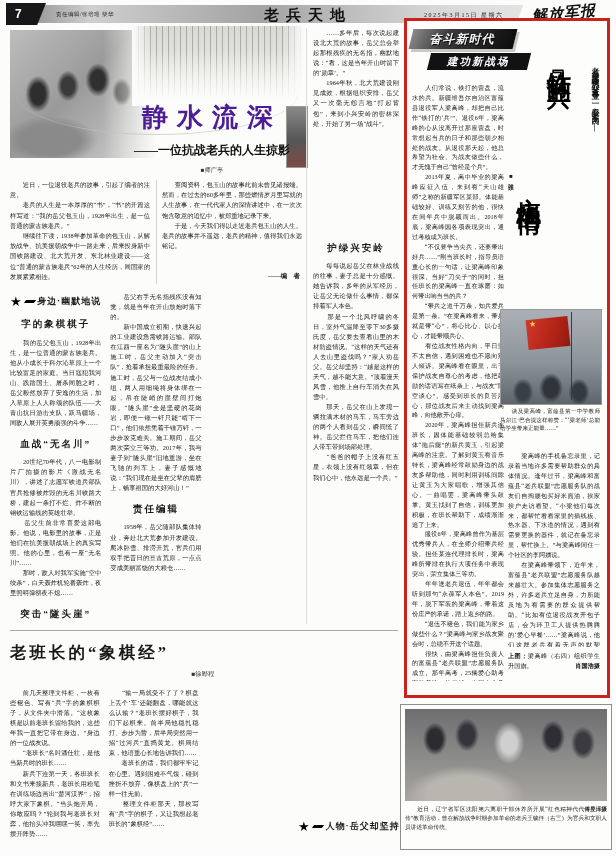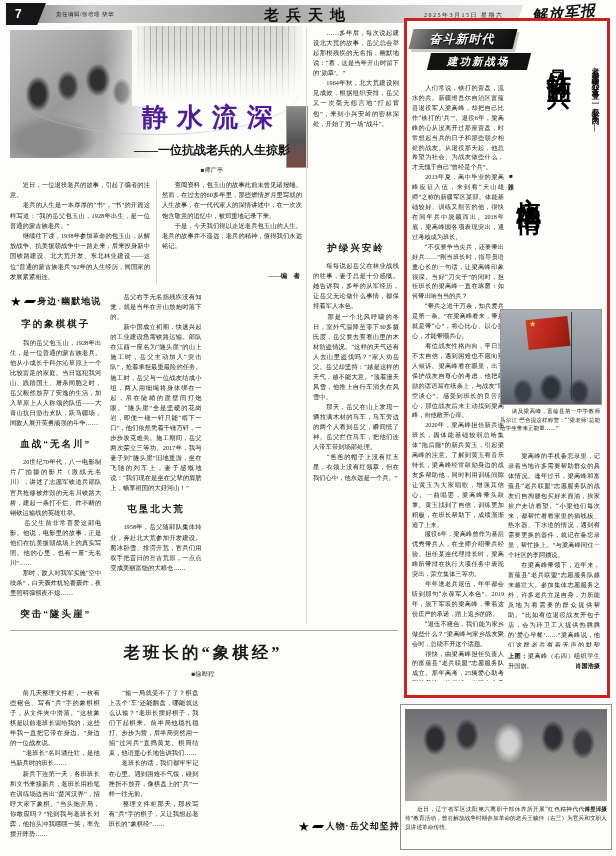--- a/index.html
+++ b/index.html
@@ -62,21 +62,21 @@
   .badge .label{font-family:"Liberation Sans",sans-serif;font-weight:900;font-size:9px;letter-spacing:1px;white-space:nowrap;}
   
   .col-d{position:absolute;left:306px;top:28px;width:93px;height:596px;border-left:1px solid #ddddd8;
     padding-left:6px;box-sizing:border-box;overflow:hidden;font-size:6.3px;line-height:1.6;text-align:justify;}
   .col-d p{margin:0;}
   .col-d .part1{height:204px;overflow:hidden;}
   .col-d .part2{height:352px;overflow:hidden;}
   
   .hdiv{position:absolute;left:10px;top:630px;width:388px;height:1px;background:#a9a9a4;}
   .chess{position:absolute;left:10px;top:638px;width:386px;height:212px;}
-  .chess-title{text-align:center;font-size:16.5px;font-weight:900;letter-spacing:3px;margin-top:4px;}
+  .chess-title{font-size:16.5px;font-weight:900;letter-spacing:3px;margin-top:4px;}
   .chess-author{text-align:center;font-size:6.4px;color:#333;margin-top:6px;}
   .chess-cols{margin-top:9px;height:152px;overflow:hidden;columns:4;column-gap:9px;column-fill:auto;
     font-size:6.3px;line-height:1.6;text-align:justify;}
   .badge2{position:absolute;left:298px;top:816px;background:#fcfcfa;padding:2px 4px 2px 0;}
   
   .redbox{position:absolute;left:404px;top:18px;width:206px;height:680px;border:3px solid #c8231c;
     background:#fdfdfb;box-sizing:border-box;}
   .rb-inner{position:relative;width:100%;height:100%;padding:5px;box-sizing:border-box;}
   .banner1{position:absolute;left:4px;top:8px;width:104px;height:20px;transform:skewX(-14deg);
     background:linear-gradient(105deg,#8a8a8a 0%,#39393b 35%,#0c0c0d 100%);box-shadow:3px 3px 0 #c9c9c4;
@@ -167,21 +167,21 @@
     </div>
     <h4 class="sec">字的象棋棋子</h4>
     <p>　　我的岳父包玉山，1928年出生，是一位普通的蒙古族老兵。他从小成长于科尔沁草原上一个比较富足的家庭。当日寇犯我河山、践踏国土、屠杀同胞之时，岳父毅然放弃了安逸的生活，加入草原上人人称颂的队伍——大青山抗日游击支队，跃马疆场，同敌人展开英勇顽强的斗争……</p>
     <h4 class="sec">血战“无名川”</h4>
     <p>　　20世纪70年代，八一电影制片厂拍摄的影片《激战无名川》，讲述了志愿军铁道兵部队官兵抢修被炸毁的无名川铁路大桥，建起一条打不烂、炸不断的钢铁运输线的英雄壮举。
 　　岳父生前非常喜爱这部电影。他说，电影里的故事，正是他们在抗美援朝战场上的真实写照。他的心里，也有一座“无名川”……
 　　那时，敌人对我军实施“空中绞杀”，白天轰炸机轮番轰炸，夜里照明弹彻夜不熄……</p>
     <h4 class="sec">突击“隧头崖”</h4>
     <p>　　岳父右手无名指残疾没有知觉，就是当年在开山放炮时落下的。
 　　新中国成立初期，快速兴起的工业建设急需铁路运输。部队在江西一座名为“隧头崖”的山上施工时，岳父主动加入“突击队”，抢着承担最重最险的任务。施工时，岳父与一位战友结成小组，两人用细绳将身体绑在一起，吊在陡峭的崖壁间打炮眼。“隧头崖”全是坚硬的花岗岩，即便一锤一钎只能“啃下一口”，他们依然凭着千锤万钎，一步步攻克难关。施工期间，岳父两次荣立三等功。2017年，我与妻子到“隧头崖”旧地重游，坐在飞驰的列车上，妻子感慨地说：“我们现在是坐在父辈的肩膀上，畅享祖国的大好河山！”</p>
-    <h4 class="sec">屯垦北大荒</h4>
+    <h4 class="sec">责任编辑</h4>
     <p>　　1958年，岳父随部队集体转业，奔赴北大荒参加开发建设。爬冰卧雪、排涝开荒，官兵们用双手把昔日的亘古荒原，一点点变成美丽富饶的大粮仓……</p>
   </div>
 
   <div class="col-d">
     <div class="part1">
         <p>　　……多年后，每次说起建设北大荒的故事，岳父总会举起那根残疾的无名指，幽默地说：“看，这是当年开山时留下的‘勋章’。”
 　　1964年秋，北大荒建设刚见成效，根据组织安排，岳父又一次毫无怨言地“打起背包”，来到小兴安岭的密林深处，开始了另一场“战斗”。</p>
       </div>
     <h4 class="sec">护绿兴安岭</h4>
     <div class="part2">

